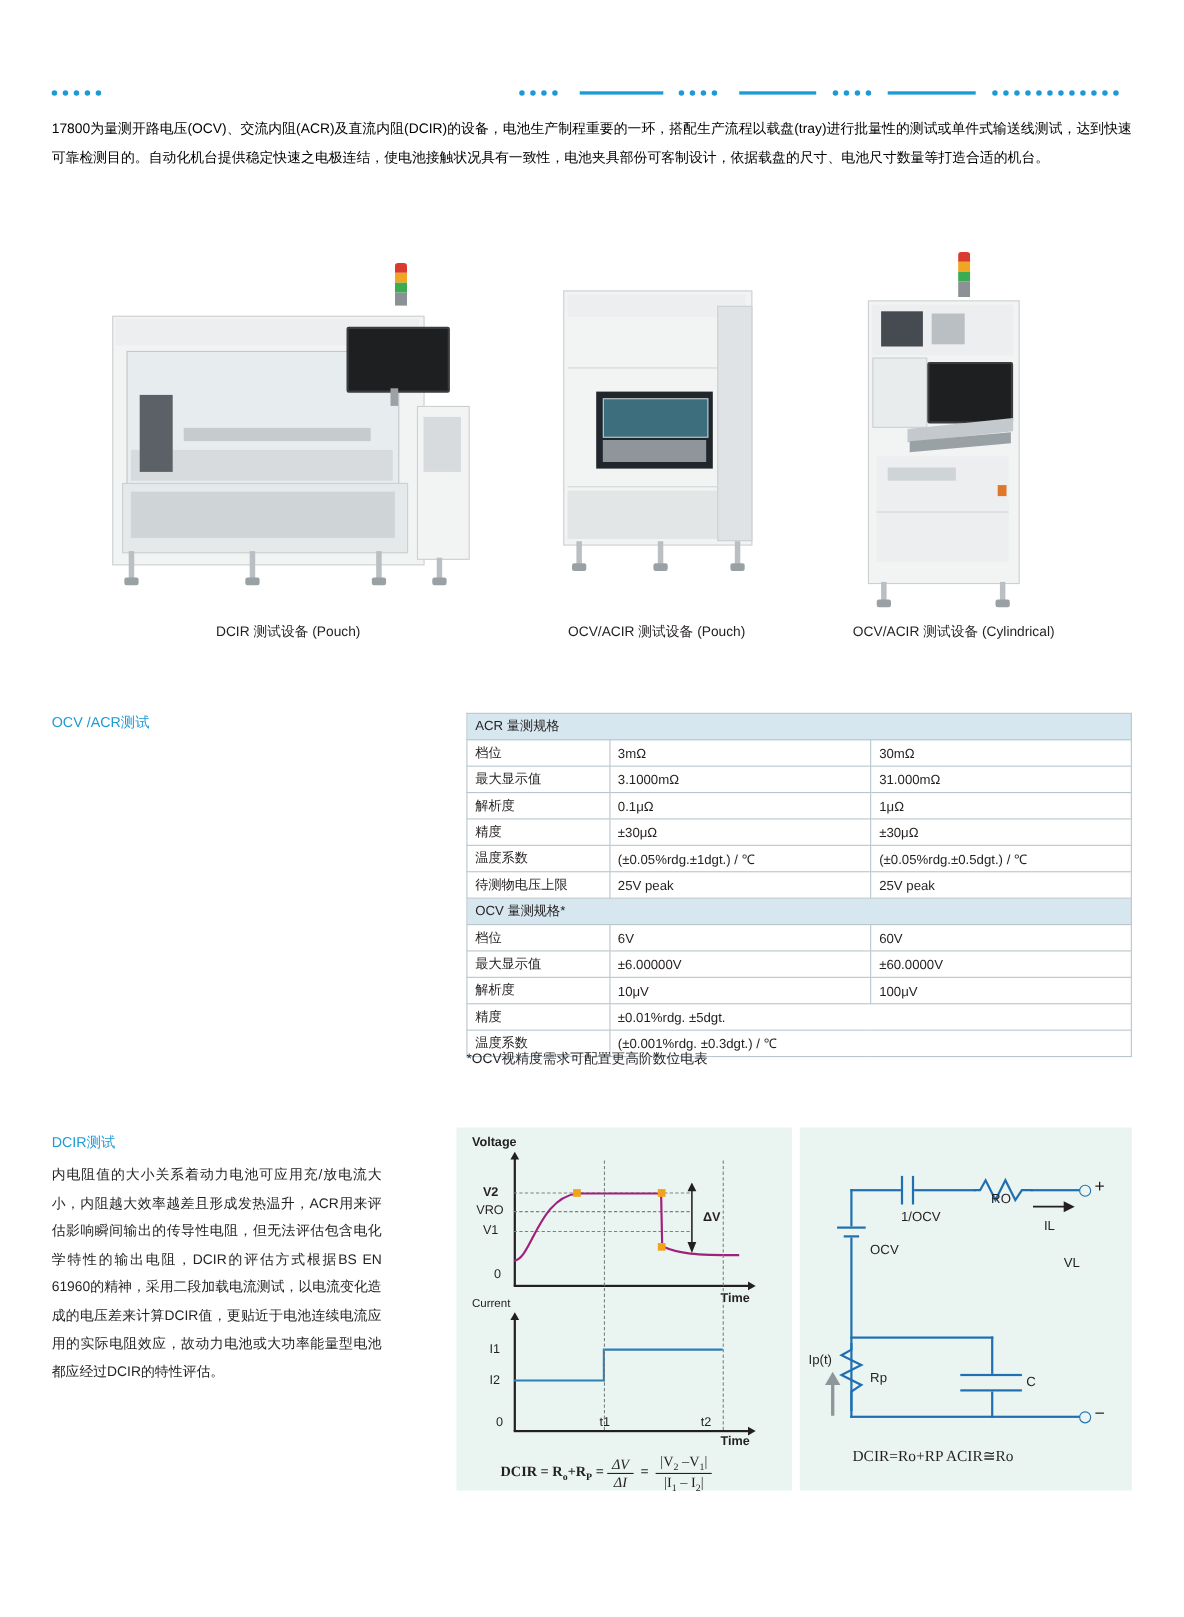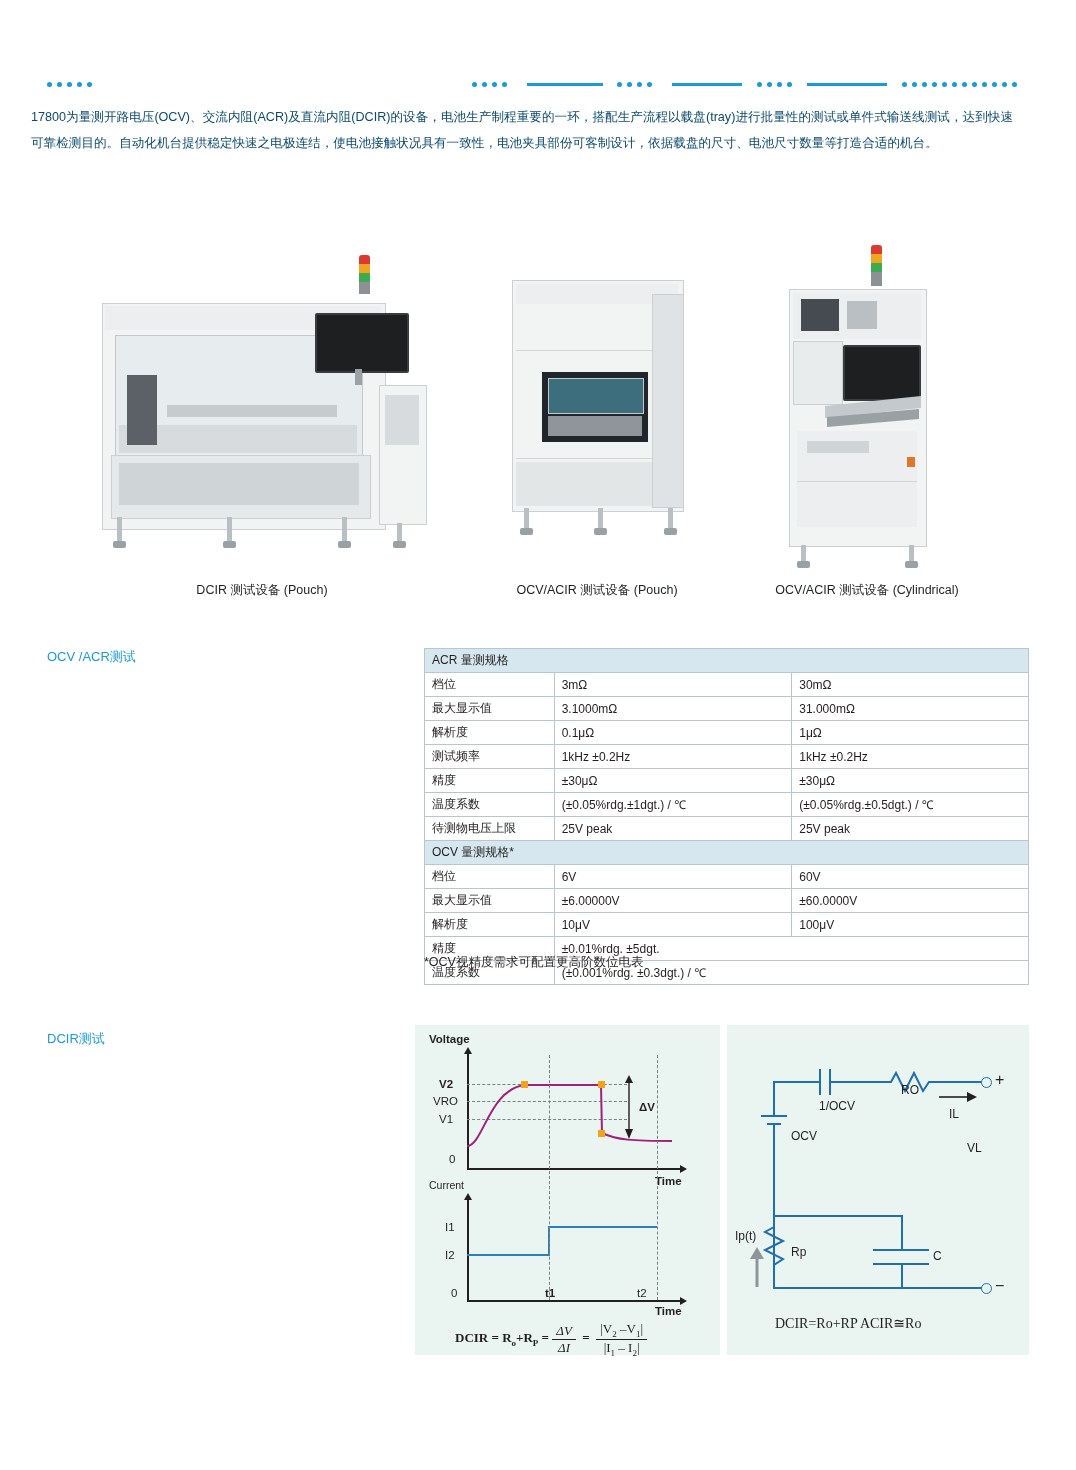--- a/index.html
+++ b/index.html
@@ -50,32 +50,32 @@
   .dots-row .bar {
     position: absolute;
     top: 3px;
     height: 3px;
     background: #1c9ad6;
   }
 
   
   .intro {
     position: absolute;
-    left: 31px; top: 104px;
+    left: 47px; top: 104px;
     width: 982px;
     font-size: 12.6px;
     line-height: 26px;
-    color: #0c4a6e;
+    color: #000000;
     text-align: justify;
   }
 
   
   .photos {
     position: absolute;
-    left: 47px; top: 225px;
+    left: 47px; top: 209px;
     width: 982px; height: 380px;
   }
   .machine {
     position: absolute;
     background: #ffffff;
   }
   .caption {
     position: absolute;
     font-size: 12.5px;
     color: #231f20;
@@ -388,25 +388,20 @@
         <td>最大显示值</td>
         <td>3.1000mΩ</td>
         <td>31.000mΩ</td>
       </tr>
       <tr>
         <td>解析度</td>
         <td>0.1μΩ</td>
         <td>1μΩ</td>
       </tr>
       <tr>
-        <td>测试频率</td>
-        <td>1kHz ±0.2Hz</td>
-        <td>1kHz ±0.2Hz</td>
-      </tr>
-      <tr>
         <td>精度</td>
         <td>±30μΩ</td>
         <td>±30μΩ</td>
       </tr>
       <tr>
         <td>温度系数</td>
         <td>(±0.05%rdg.±1dgt.) / ℃</td>
         <td>(±0.05%rdg.±0.5dgt.) / ℃</td>
       </tr>
       <tr>
@@ -438,20 +433,21 @@
       </tr>
       <tr>
         <td>温度系数</td>
         <td colspan="2">(±0.001%rdg. ±0.3dgt.) / ℃</td>
       </tr>
     </tbody>
   </table>
   <div class="spec-note">*OCV视精度需求可配置更高阶数位电表</div>
 
   <div class="sec-head" style="left:47px; top:1030px;">DCIR测试</div>
+  <div class="sec-text" style="left:47px; top:1056px; width:300px;">内电阻值的大小关系着动力电池可应用充/放电流大小，内阻越大效率越差且形成发热温升，ACR用来评估影响瞬间输出的传导性电阻，但无法评估包含电化学特性的输出电阻，DCIR的评估方式根据BS EN 61960的精神，采用二段加载电流测试，以电流变化造成的电压差来计算DCIR值，更贴近于电池连续电流应用的实际电阻效应，故动力电池或大功率能量型电池都应经过DCIR的特性评估。</div>
 
   <div class="chart-box cb1">
     <div class="axis-label b" style="left:14px; top:8px;">Voltage</div>
 
     <div class="ln" style="left:52px; top:26px; width:1.5px; height:118px;"></div>
     <div class="ln" style="left:52px; top:143px; width:215px; height:1.5px;"></div>
     <div class="ln" style="left:49px; top:22px; width:0; height:0; border-left:4px solid transparent; border-right:4px solid transparent; border-bottom:7px solid #231f20; background:transparent;"></div>
     <div class="ln" style="left:265px; top:140px; width:0; height:0; border-top:4px solid transparent; border-bottom:4px solid transparent; border-left:7px solid #231f20; background:transparent;"></div>
 
     <div class="axis-label" style="left:24px; top:53px;font-weight:bold;">V2</div>
@@ -480,21 +476,21 @@
 
     <div class="axis-label" style="left:14px; top:154px; font-size:10.5px;text-align:center;">Current</div>
     <div class="ln" style="left:52px; top:172px; width:1.5px; height:104px;"></div>
     <div class="ln" style="left:52px; top:275px; width:215px; height:1.5px;"></div>
     <div class="ln" style="left:49px; top:168px; width:0; height:0; border-left:4px solid transparent; border-right:4px solid transparent; border-bottom:7px solid #231f20; background:transparent;"></div>
     <div class="ln" style="left:265px; top:272px; width:0; height:0; border-top:4px solid transparent; border-bottom:4px solid transparent; border-left:7px solid #231f20; background:transparent;"></div>
 
     <div class="axis-label" style="left:30px; top:196px;">I1</div>
     <div class="axis-label" style="left:30px; top:224px;">I2</div>
     <div class="axis-label" style="left:36px; top:262px;">0</div>
-    <div class="axis-label" style="left:130px; top:262px;font-weight:bold;">t1</div>
+    <div class="axis-label" style="left:130px; top:262px;">t1</div>
     <div class="axis-label" style="left:222px; top:262px;">t2</div>
     <div class="axis-label b" style="left:240px; top:280px;">Time</div>
 
     <svg style="position:absolute; left:52px; top:172px;" width="215" height="106">
       <polyline points="0,58 82,58 82,30 190,30" fill="none" stroke="#2d7fb8" stroke-width="2"></polyline>
     </svg>
 
     <div class="dash-v" style="left:134px; top:30px; height:245px;"></div>
     <div class="dash-v" style="left:242px; top:30px; height:245px;"></div>
 

